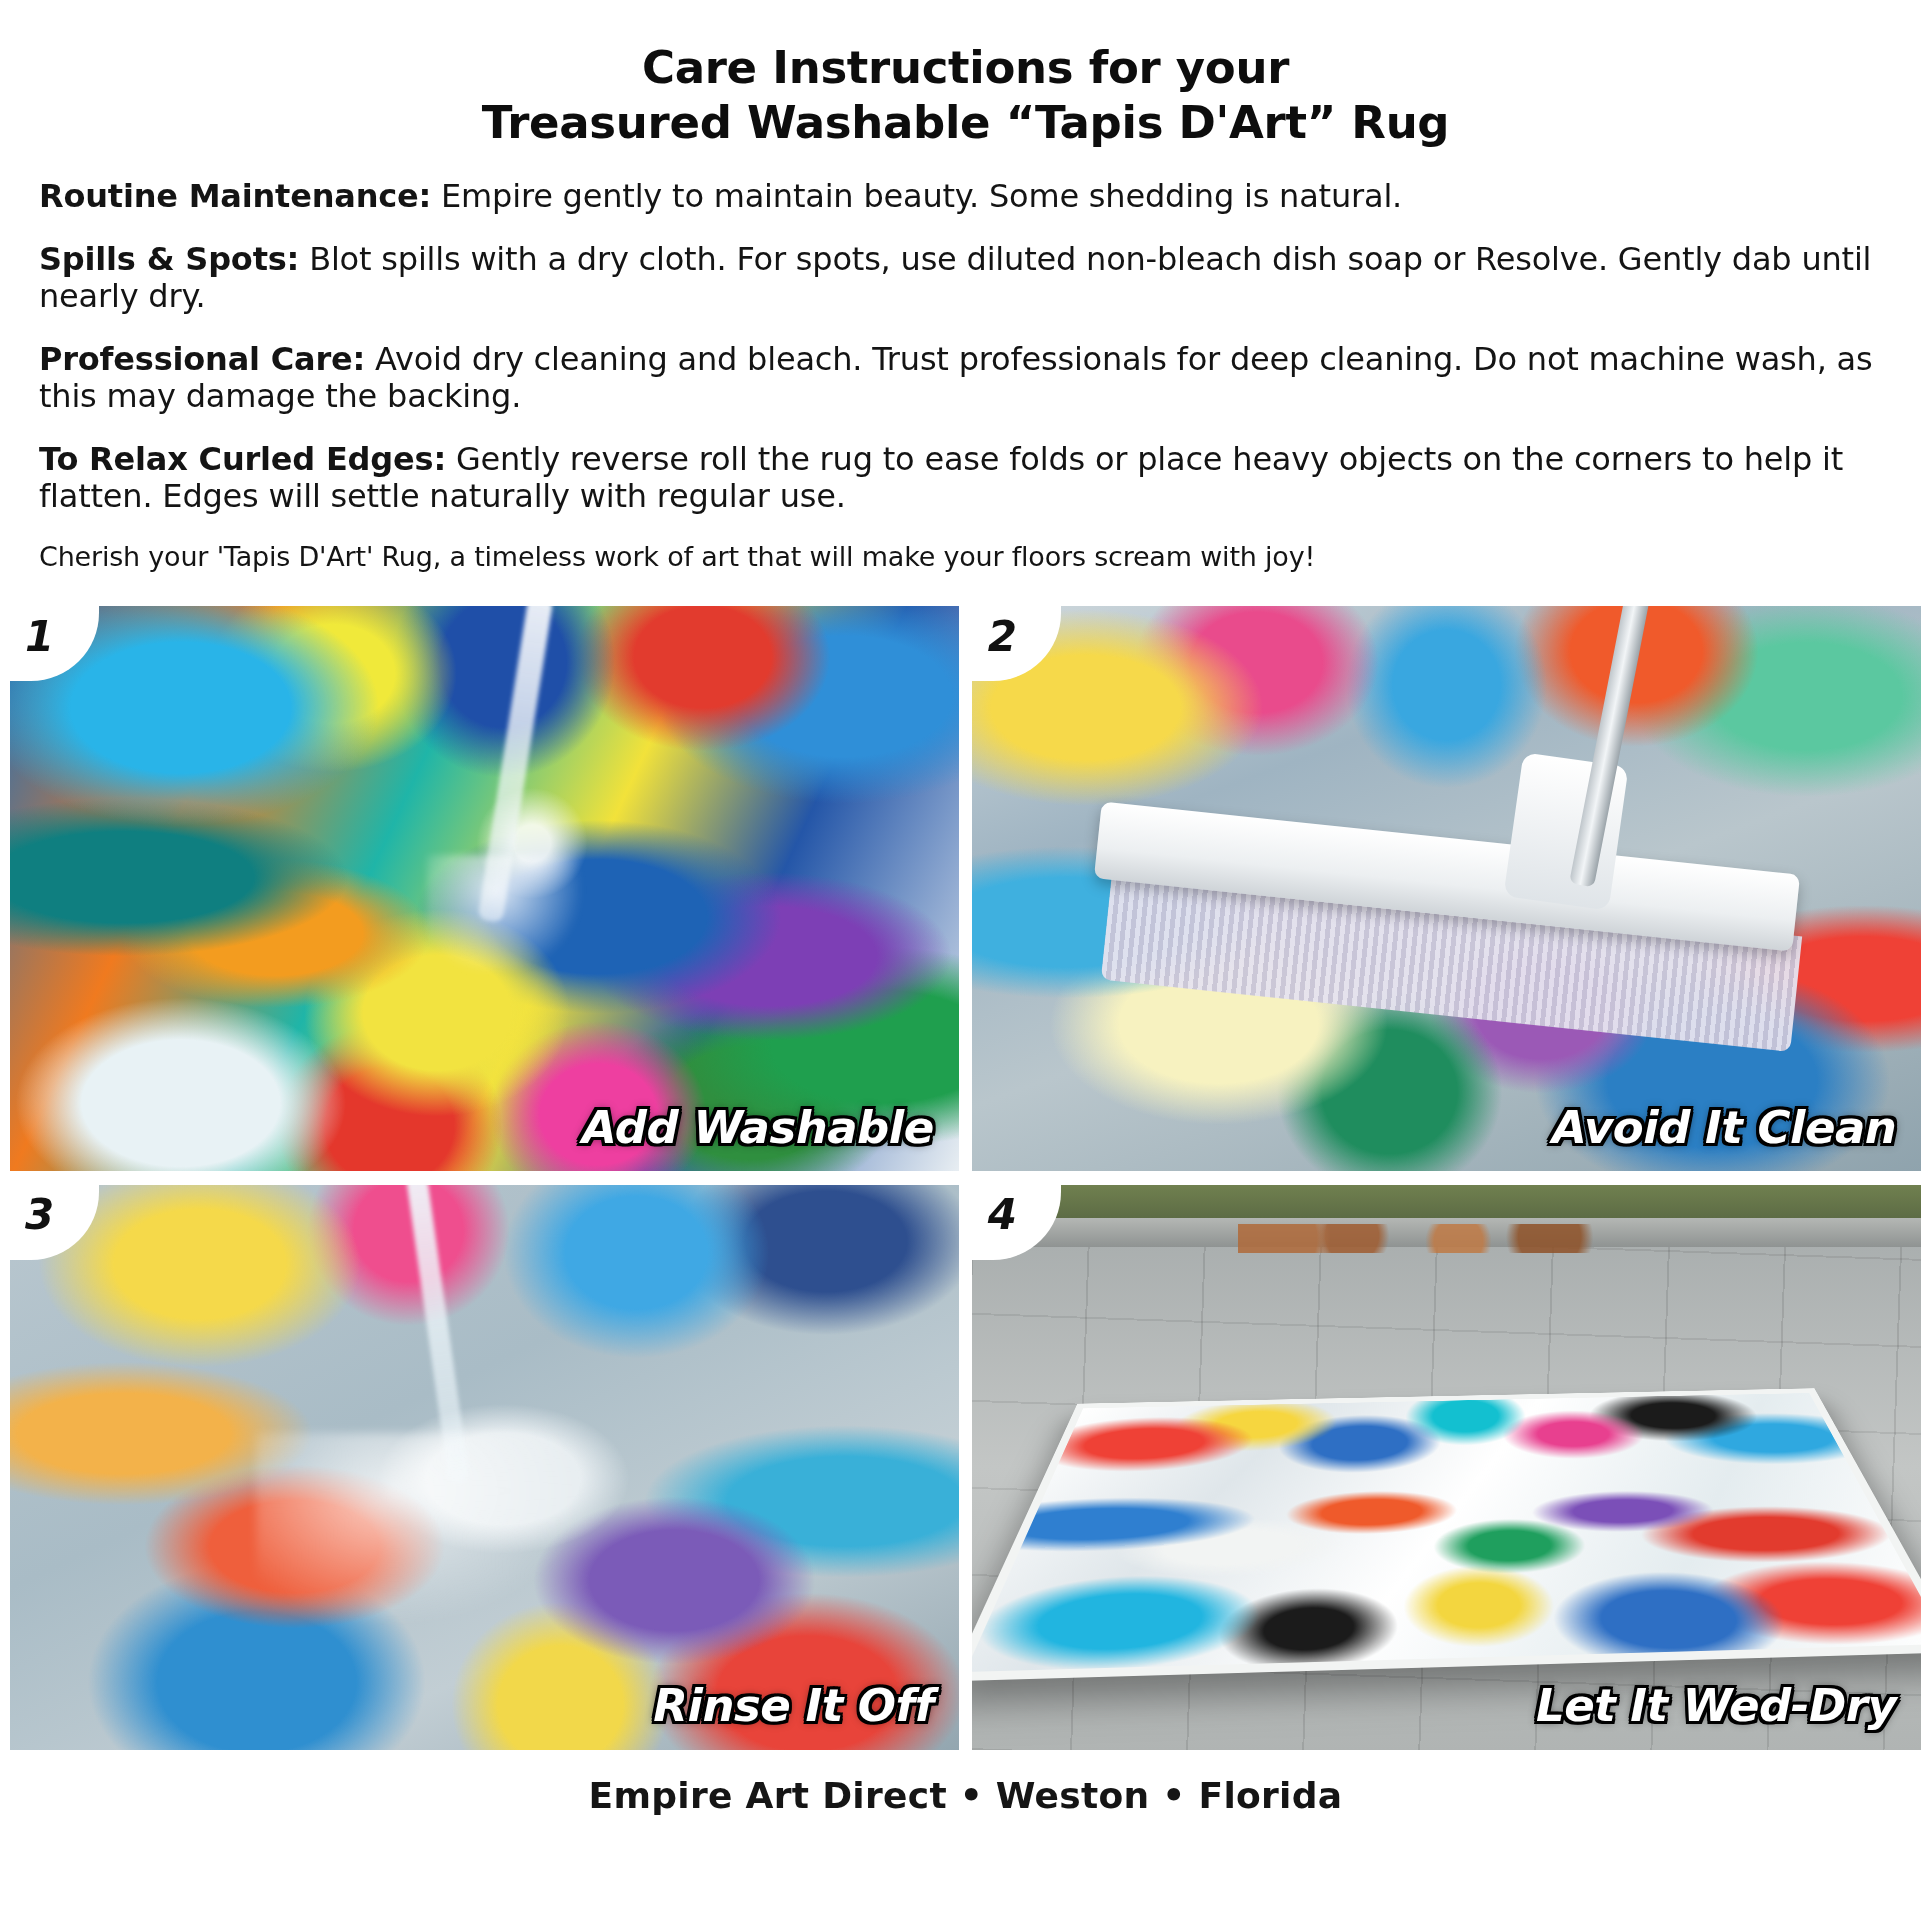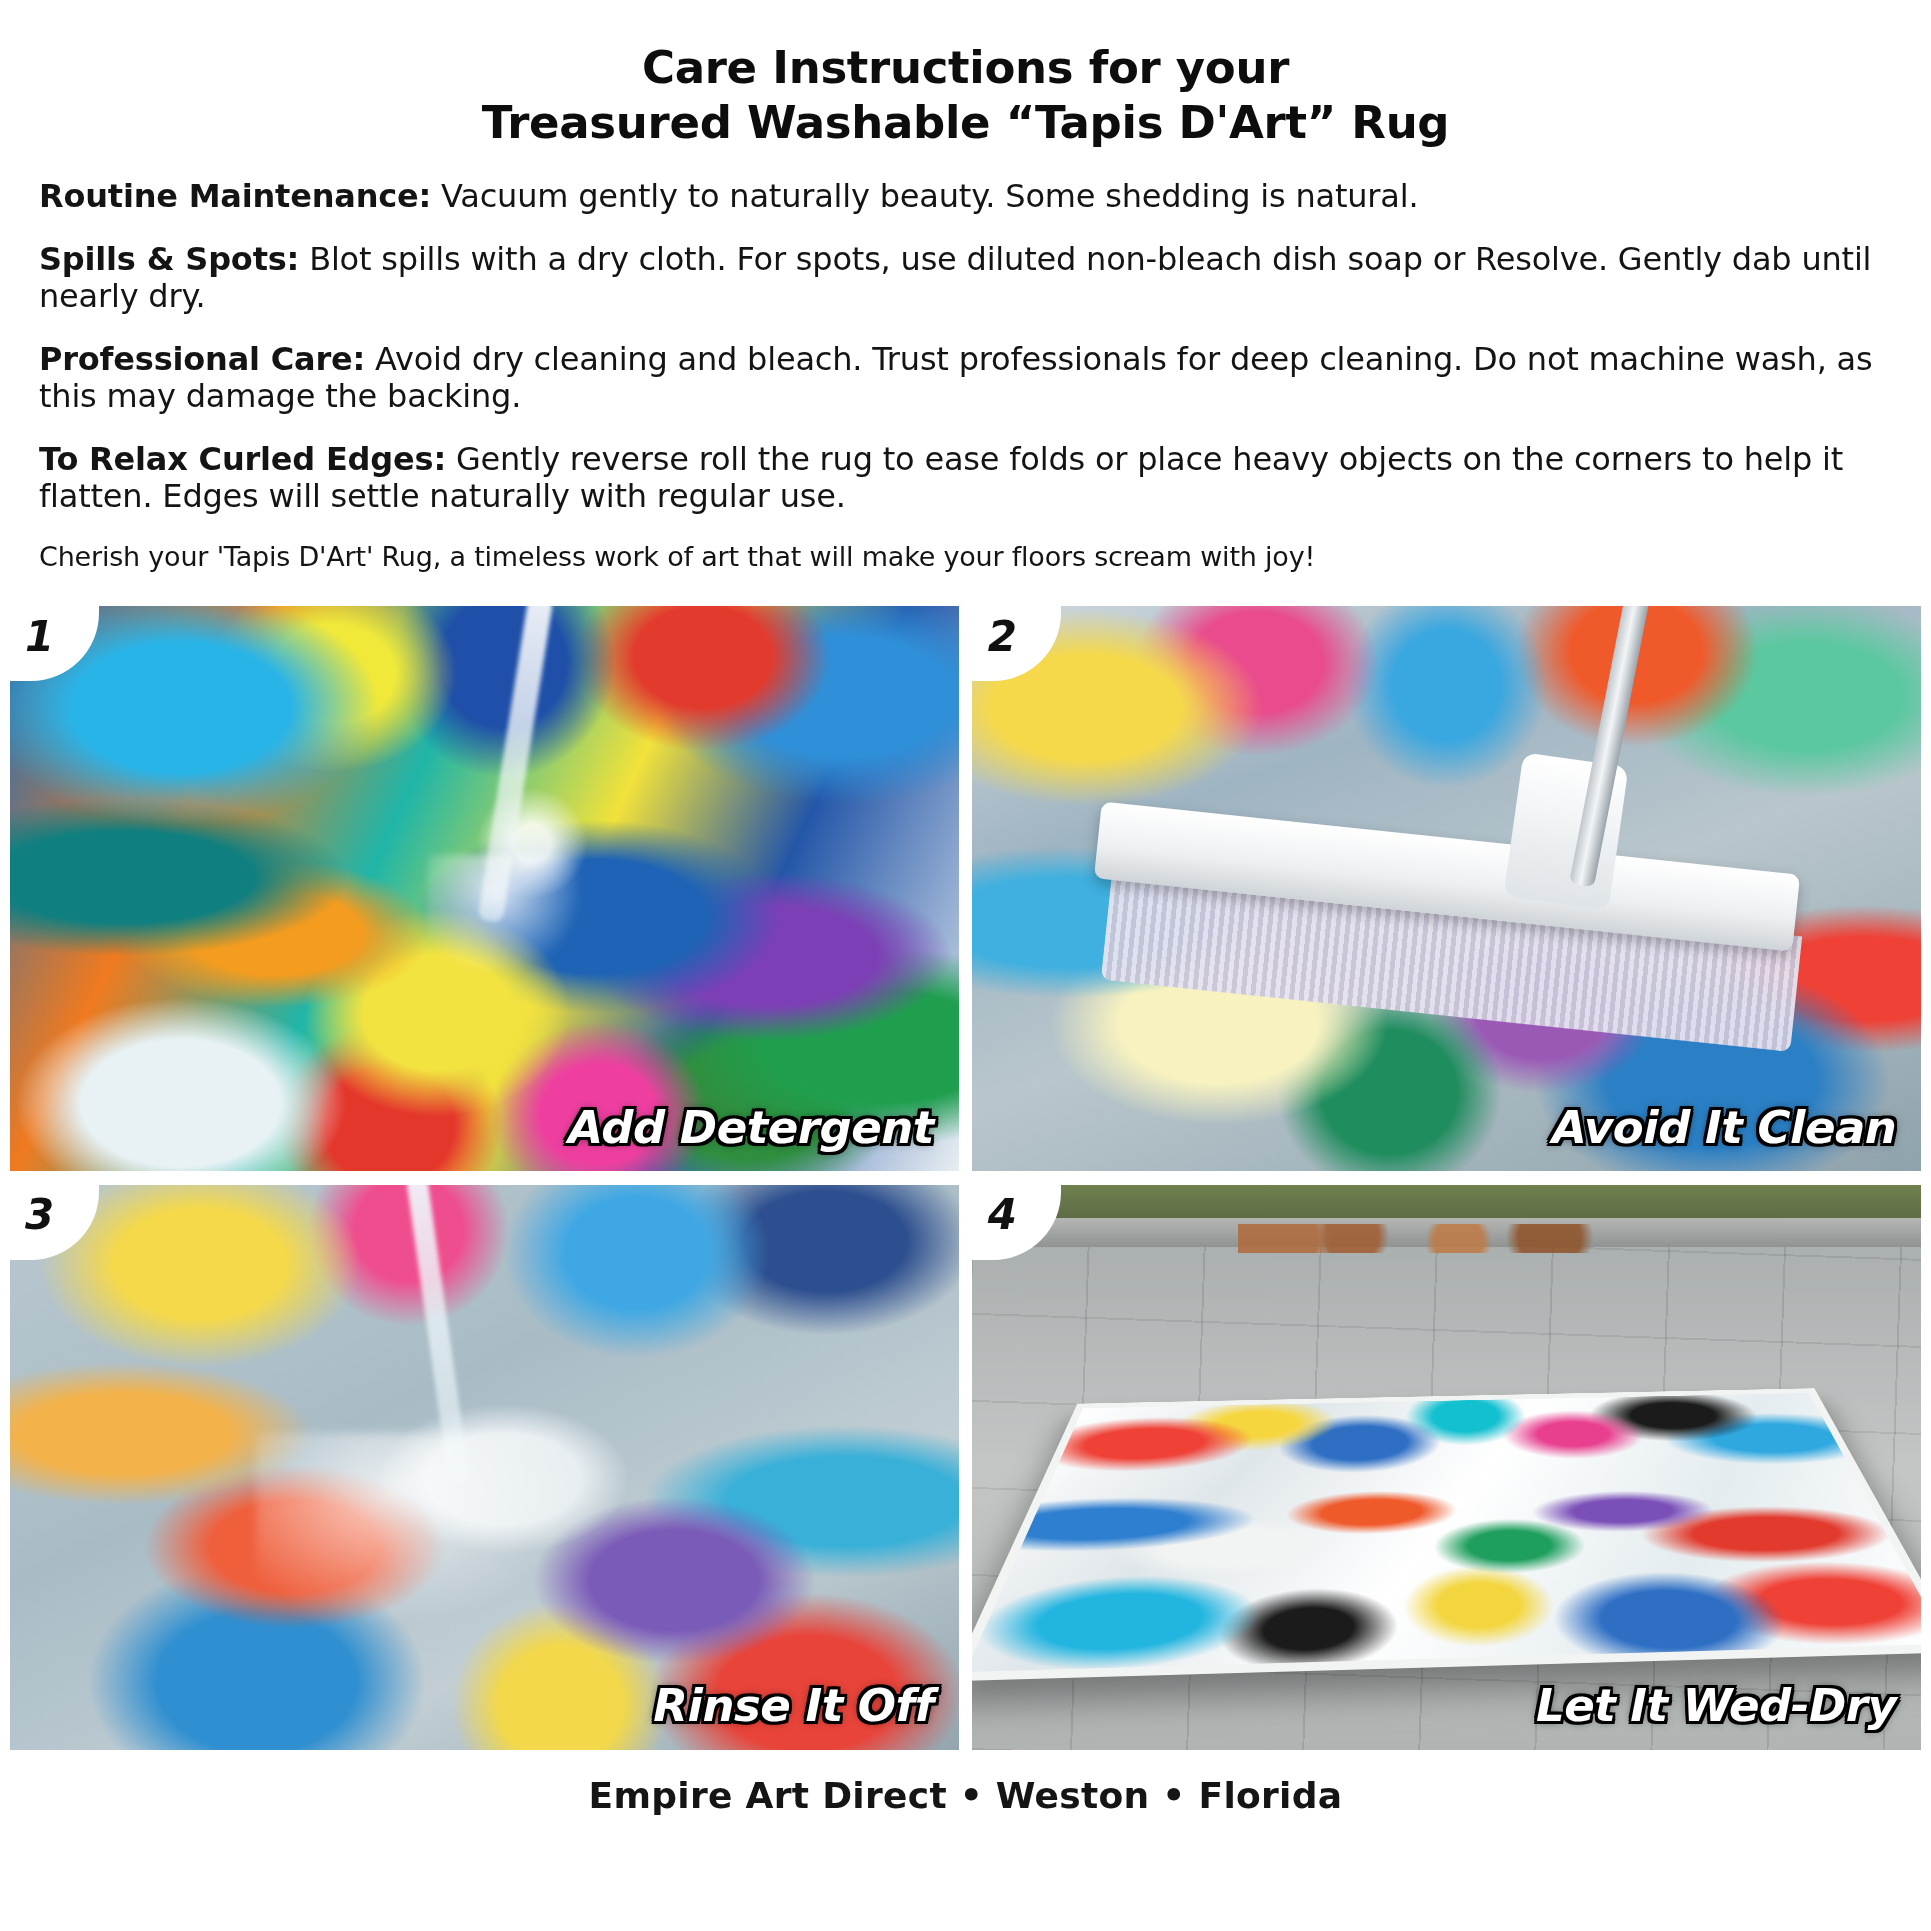--- a/index.html
+++ b/index.html
@@ -342,21 +342,21 @@
 <div class="page">
 
   <div class="title-block">
     <div class="title-line">Care Instructions for your</div>
     <div class="title-line">Treasured Washable “Tapis D'Art” Rug</div>
   </div>
 
   <div class="instructions">
 
     <div class="para">
-      <b>Routine Maintenance:</b><span> Vacuum gently to naturally beauty. Some shedding is natural.</span>
+      <b>Routine Maintenance:</b><span> Empire gently to maintain beauty. Some shedding is natural.</span>
     </div>
 
     <div class="para">
       <b>Spills &amp; Spots:</b><span> Blot spills with a dry cloth. For spots, use diluted non-bleach dish soap or Resolve. Gently dab until nearly dry.</span>
     </div>
 
     <div class="para">
       <b>Professional Care:</b><span> Avoid dry cleaning and bleach. Trust professionals for deep cleaning. Do not machine wash, as this may damage the backing.</span>
     </div>
 
@@ -370,21 +370,21 @@
   <div class="grid">
 
     <div class="cell">
       <div class="art art1">
         <div class="jet1"></div>
         <div class="splash1"></div>
       </div>
       <div class="badge">
         <span>1</span>
       </div>
-      <div class="caption">Add Detergent</div>
+      <div class="caption">Add Washable</div>
     </div>
 
     <div class="cell">
       <div class="art art2">
         <div class="broom-bristles"></div>
         <div class="broom-head"></div>
         <div class="broom-collar"></div>
         <div class="broom-handle"></div>
       </div>
       <div class="badge">

